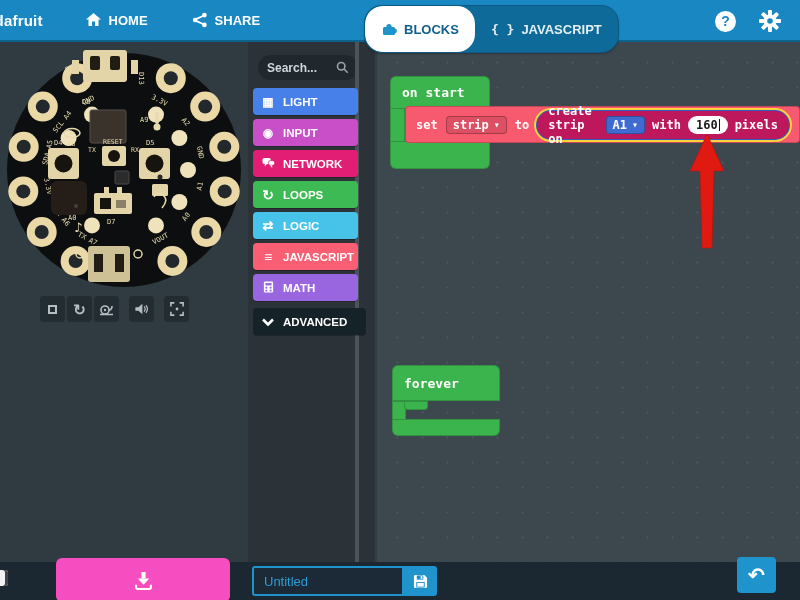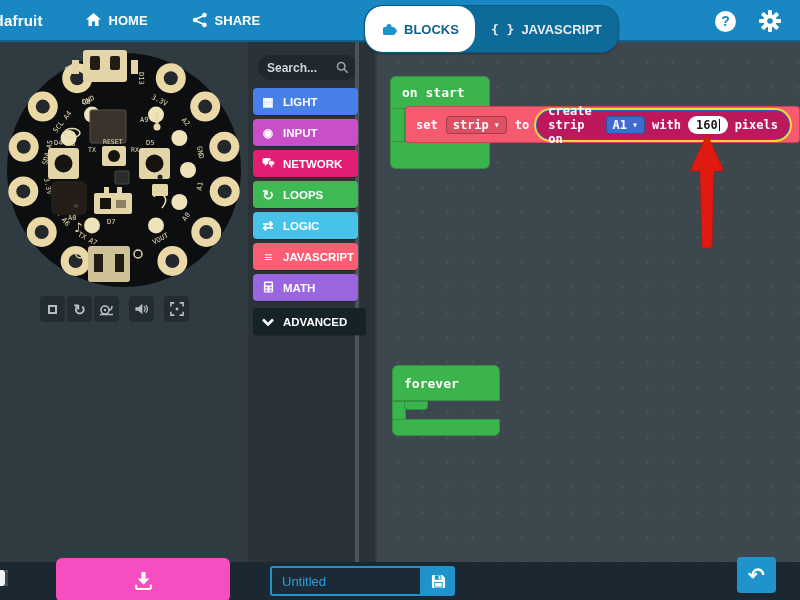--- a/index.html
+++ b/index.html
@@ -88,21 +88,21 @@
   .forever-bottom { left:15px; top:377px; width:108px; height:17px; border-radius:0 0 6px 6px; }
   .arrow-overlay { position:absolute; left:0; top:0; width:100%; height:100%; pointer-events:none; z-index:5; }
 
   
   .bottombar { position:absolute; left:0; bottom:0; width:800px; height:38px; background:#1b2832; z-index:20; }
   .corner-chip { position:absolute; left:-6px; top:8px; width:14px; height:16px; background:#f2f2f2;
     border-radius:3px; box-shadow:inset -3px 0 0 #444; }
   .download-btn { position:absolute; left:56px; bottom:-2px; width:174px; height:44px; background:#f64dc0;
     border:none; border-radius:6px; color:#fff; font-family:"Liberation Sans",sans-serif; font-size:19px;
     font-weight:bold; display:flex; align-items:center; justify-content:center; gap:10px; cursor:pointer; }
-  .name-group { position:absolute; left:270px; top:4px; height:14px; display:flex; }
+  .name-group { position:absolute; left:252px; top:4px; height:14px; display:flex; }
   .name-input { width:152px; height:30px; background:#1b2a36; border:2px solid #1e93cc;
     border-radius:3px 0 0 3px; color:#2d9ed6; font-size:13px; padding:0 10px;
     font-family:"Liberation Sans",sans-serif; outline:none; }
   .save-btn { width:33px; height:30px; background:#1e93cc; border:none; border-radius:0 3px 3px 0;
     display:flex; align-items:center; justify-content:center; cursor:pointer; }
   .undo-btn { position:absolute; right:24px; top:-5px; width:39px; height:36px; background:#1e93cc;
     border:none; border-radius:4px; color:#fff; font-size:20px; font-weight:bold; cursor:pointer;
     display:flex; align-items:center; justify-content:center; }
 </style>
 </head>

